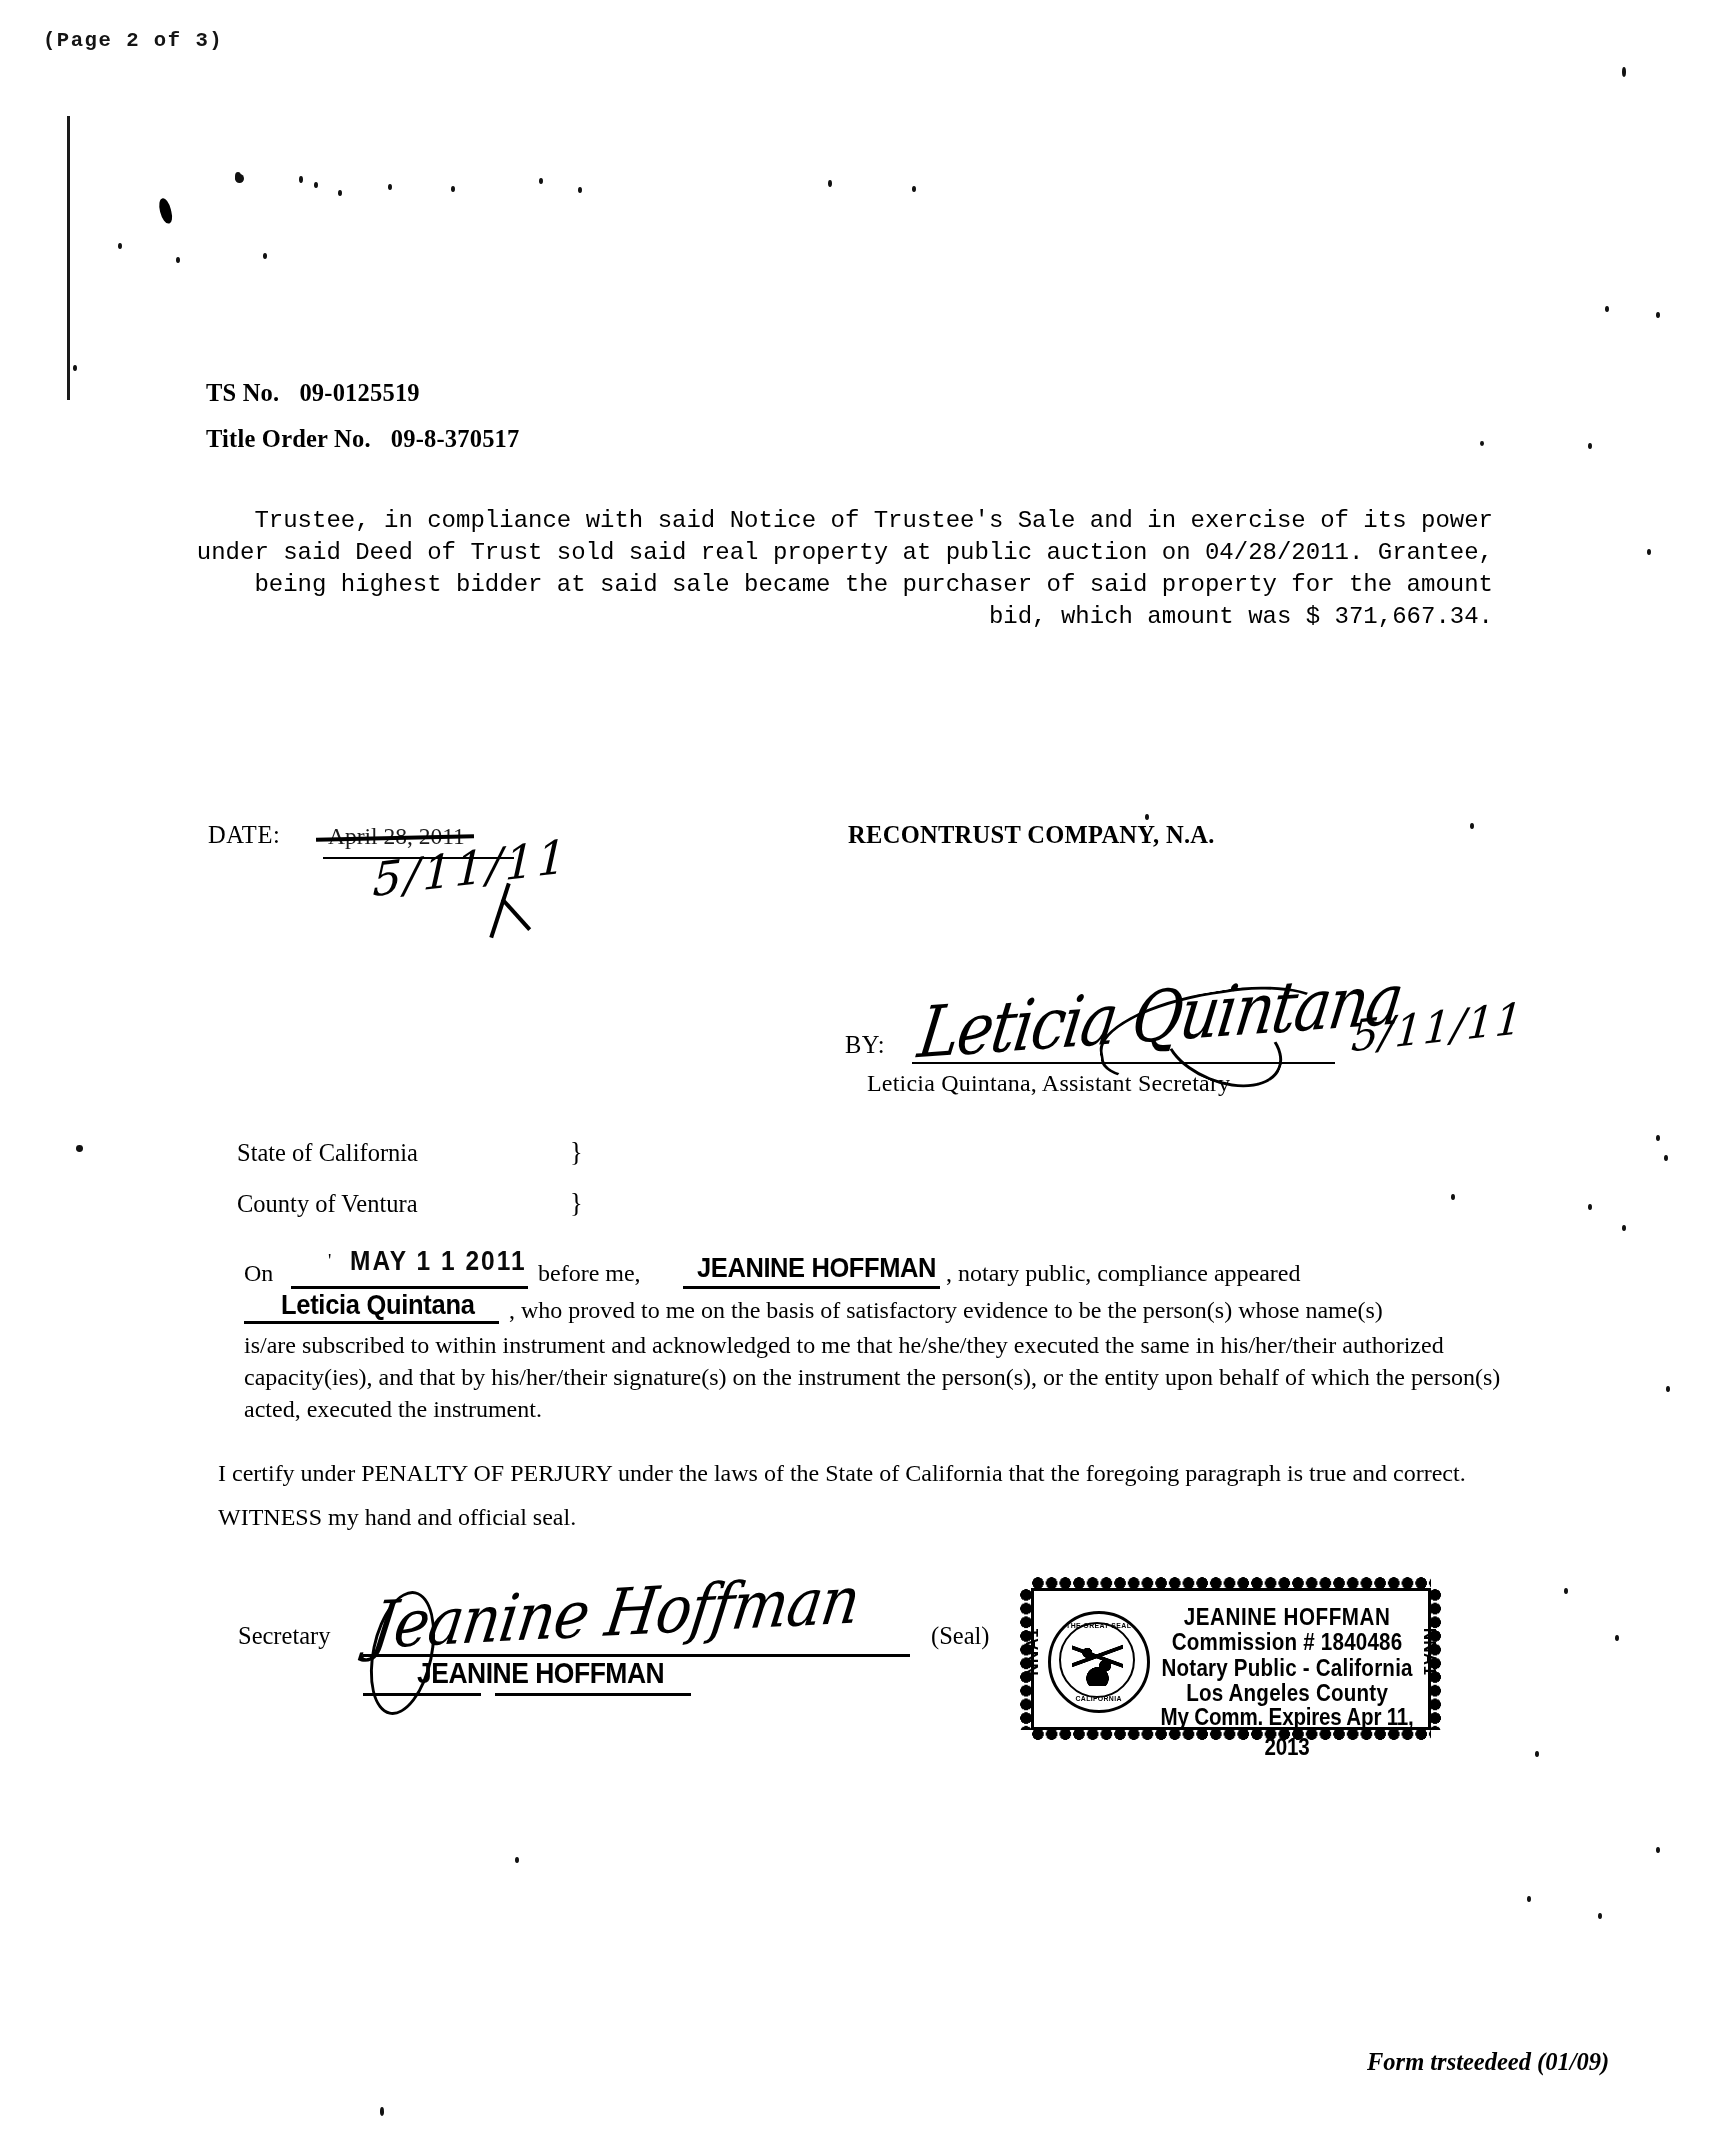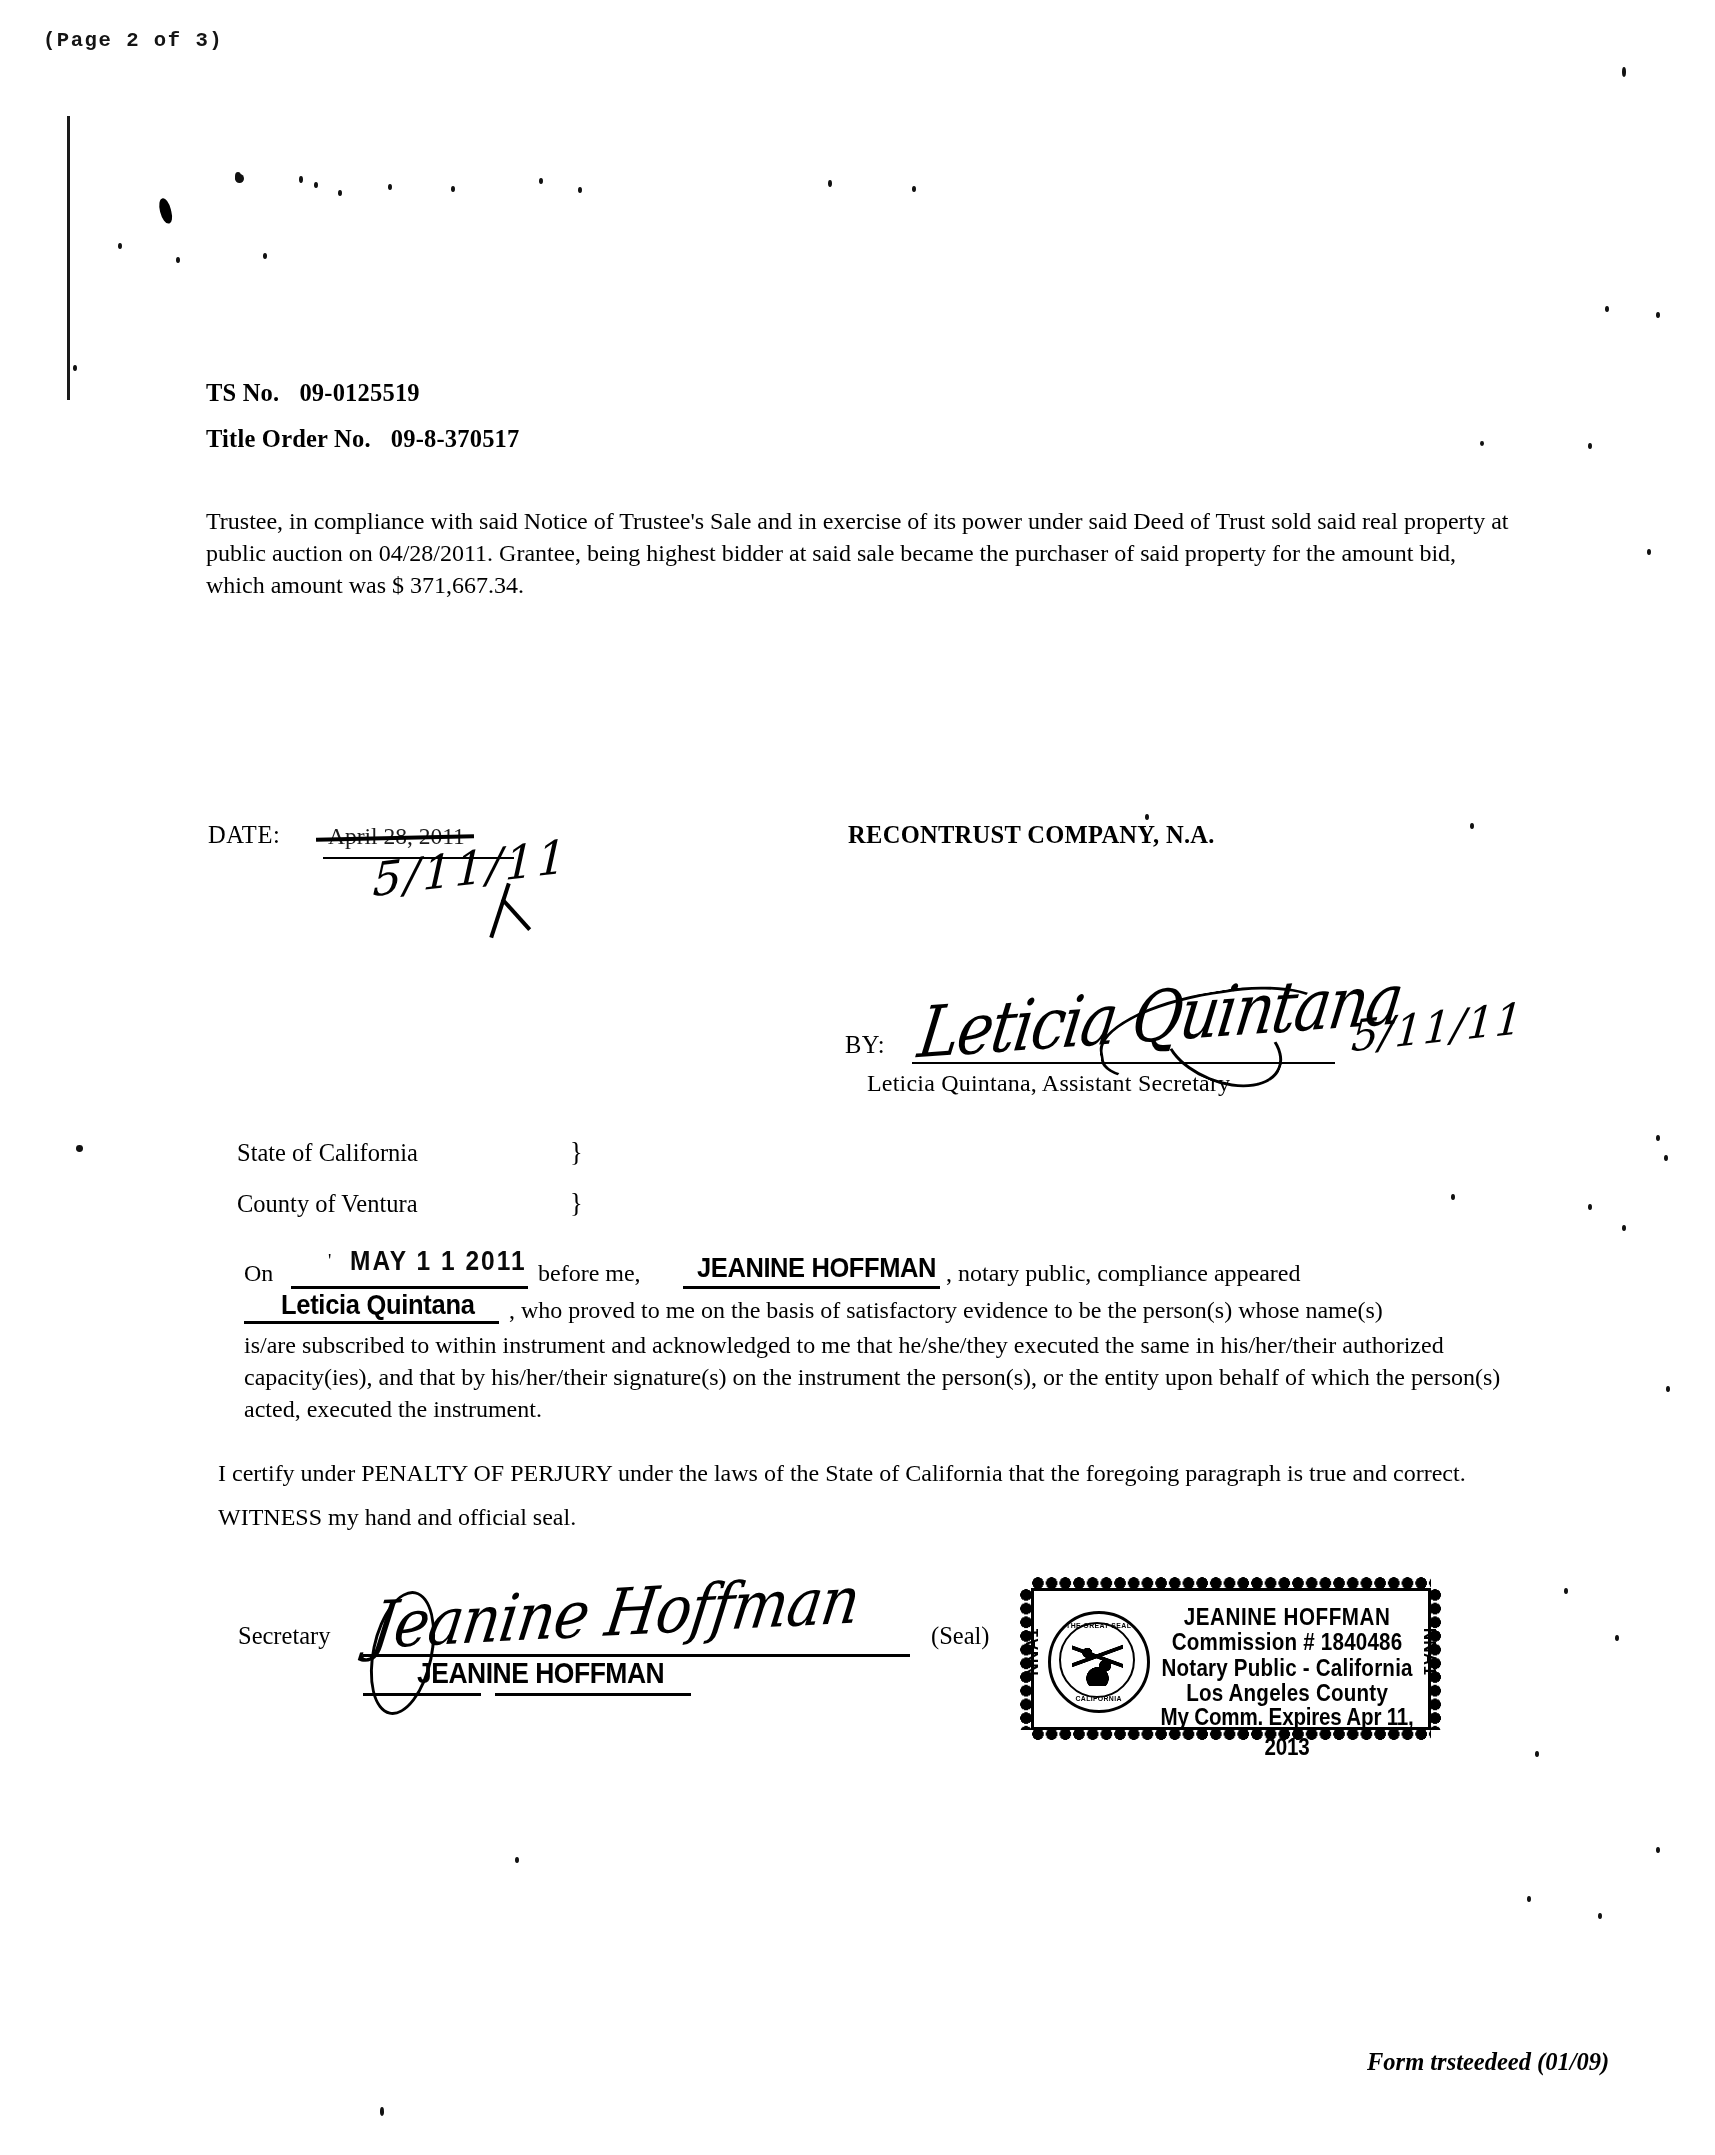--- a/index.html
+++ b/index.html
@@ -60,26 +60,27 @@
     top: 370px;
     font-weight: 700;
     font-size: 24.5px;
     line-height: 46px;
     letter-spacing: 0.2px;
   }
   .ts-block .lbl { margin-right: 13.7px; margin-top: 15px; }
 
   .para-main {
     position: absolute;
-    left: 206px;
+    left: 189px;
     top: 505px;
     width: 1304px;
     font-size: 24px;
     line-height: 32px;
-    text-align: left;
+    text-align: right;
+    font-family: Liberation Mono, monospace;
   }
 
   
   .date-label {
     position: absolute;
     left: 208px;
     top: 821px;
     font-size: 24.5px;
     letter-spacing: 0.6px;
   }

